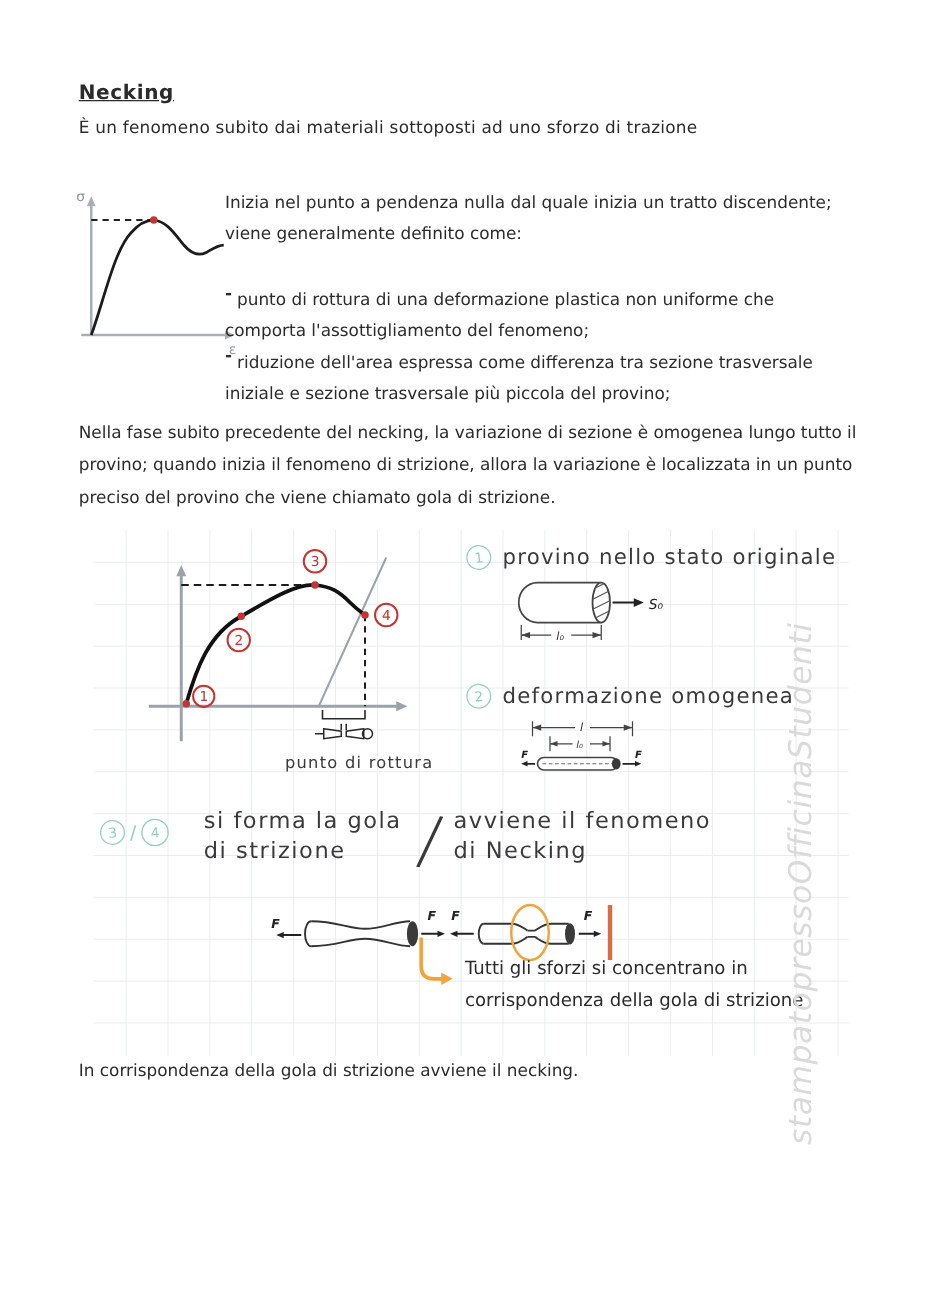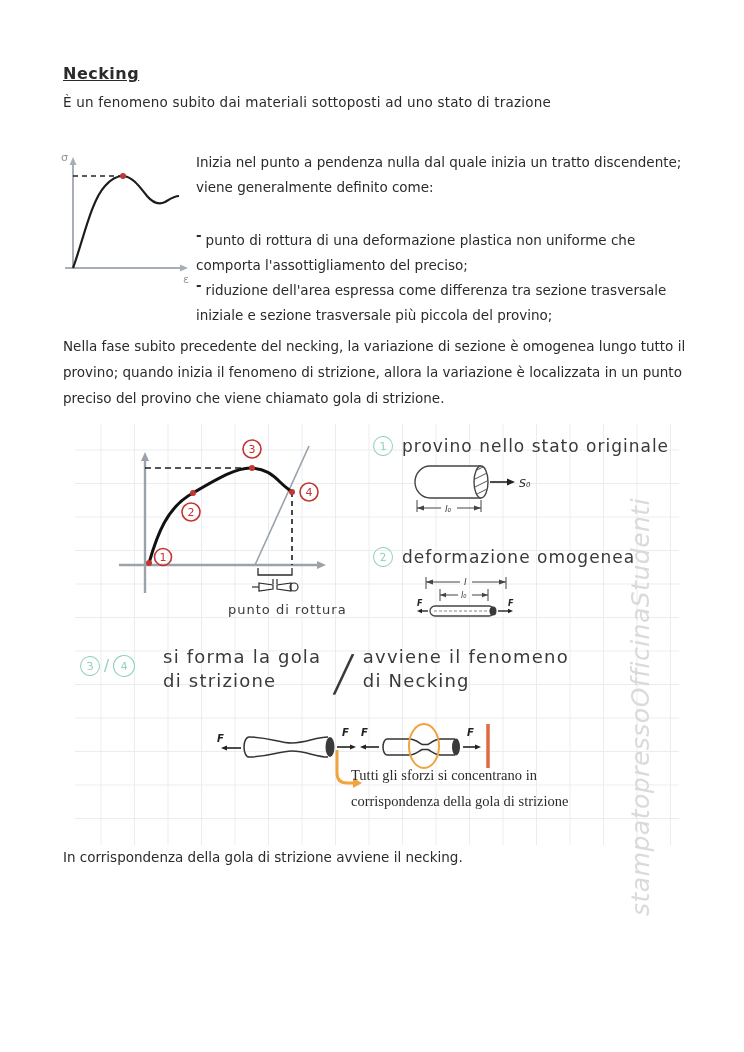--- a/index.html
+++ b/index.html
@@ -2,21 +2,21 @@
 <html><head>
 <meta charset="utf-8">
 <style>
   html,body{margin:0;padding:0;background:#ffffff;}
   .page{position:relative;width:744px;height:1040px;background:#ffffff;overflow:hidden;
         font-family:"DejaVu Sans",sans-serif;color:#2b2b2b;}
   .abs{position:absolute;}
   .title{left:63px;top:64px;font-size:16px;font-weight:bold;text-decoration:underline;letter-spacing:.5px;}
   .intro{left:63px;top:94px;font-size:13.5px;letter-spacing:.2px;}
   .smallchart{left:53px;top:146px;}
-  .definition{left:196px;top:150px;width:492px;font-size:13.5px;line-height:25px;}
+  .definition{left:180px;top:150px;width:492px;font-size:13.5px;line-height:25px;}
   .definition .lead{margin:0 0 28px 0;}
   .bullet{margin:0;}
   .dash{display:inline-block;transform:translateY(-5px);font-weight:bold;margin-right:4px;}
   .b{font-weight:normal;}
   .para{left:63px;top:333px;width:628px;font-size:13.5px;line-height:26px;}
   .gridsec{left:75px;top:424px;width:604px;height:421px;
      background-image:linear-gradient(to right,#e9edef 1px,transparent 1px),
                       linear-gradient(to bottom,#e9edef 1px,transparent 1px);
      background-size:33.5px 33.5px;background-position:-8px -8px;}
   .handchart{left:20px;top:11px;}
@@ -29,51 +29,51 @@
   .handtext{font-size:17px;letter-spacing:1px;color:#3a3a3a;}
   .cyl1{left:326px;top:36px;}
   .spec2{left:341px;top:151px;}
   .step34{left:5px;top:221px;display:flex;align-items:flex-start;}
   .step34 .circles{display:flex;align-items:center;gap:4px;margin-top:10px;}
   .tealslash{color:#8fd0bd;font-size:15px;}
   .s34col{font-size:18px;letter-spacing:1.2px;color:#3a3a3a;line-height:24px;margin-left:28px;}
   .bigslash{font-size:52px;font-weight:200;color:#3a3a3a;margin:-2px 10px 0 14px;transform:rotate(8deg);}
   .specimens{left:136px;top:297px;}
   .curvearrow{left:255px;top:326px;}
-  .note{left:276px;top:338px;width:300px;font-size:14.5px;line-height:26px;font-family:Liberation Serif, serif;}
+  .note{left:297px;top:338px;width:300px;font-size:14.5px;line-height:26px;}
   .closing{left:63px;top:849px;font-size:13.5px;text-align:center;}
   .watermark{left:626px;top:916px;transform:rotate(-90deg);transform-origin:0 0;
      font-size:25px;font-style:italic;color:#dadada;letter-spacing:.5px;white-space:nowrap;}
   .rupture{font-size:13px;letter-spacing:1px;fill:#3a3a3a;}
   svg text{font-family:"DejaVu Sans",sans-serif;}
 </style>
 </head>
 <body>
 
 <div class="page">
 
   <div class="abs title">Necking</div>
 
-  <div class="abs intro">È un fenomeno subito dai materiali sottoposti ad uno stato di trazione</div>
+  <div class="abs intro">È un fenomeno subito dai materiali sottoposti ad uno sforzo di trazione</div>
 
   <svg class="abs smallchart" width="145" height="142" viewBox="0 0 145 142">
     <text x="8" y="15" font-size="11" fill="#8d95a0">σ</text>
     <line x1="20" y1="18" x2="20" y2="122" stroke="#a8aeb8" stroke-width="2"></line>
     <polygon points="20,11 16.5,19 23.5,19" fill="#a8aeb8"></polygon>
     <line x1="12" y1="122" x2="128" y2="122" stroke="#a8aeb8" stroke-width="2"></line>
     <polygon points="135,122 127,118.5 127,125.5" fill="#a8aeb8"></polygon>
     <text x="130" y="137" font-size="11" fill="#8d95a0">ε</text>
     <line x1="20" y1="30" x2="70" y2="30" stroke="#222" stroke-width="1.6" stroke-dasharray="5,4"></line>
     <path d="M20,122 C30,95 38,55 52,40 C58,33 64,30 70,30 C80,31 86,40 94,50 C100,57 106,59 112,56 C117,53 121,50 126,50" fill="none" stroke="#1c1c1c" stroke-width="2.2"></path>
     <circle cx="70" cy="30" r="3" fill="#c43430"></circle>
   </svg>
 
   <div class="abs definition">
     <p class="lead">Inizia nel punto a pendenza nulla dal quale inizia un tratto discendente; viene generalmente definito come:</p>
-    <p class="bullet"><span class="dash">-</span><span>punto di rottura di una deformazione plastica </span><span class="b">non uniforme</span><span> che comporta l'</span><span class="b">assottigliamento</span><span> del preciso;</span></p>
+    <p class="bullet"><span class="dash">-</span><span>punto di rottura di una deformazione plastica </span><span class="b">non uniforme</span><span> che comporta l'</span><span class="b">assottigliamento</span><span> del fenomeno;</span></p>
     <p class="bullet"><span class="dash">-</span><span>riduzione dell'area espressa come differenza tra sezione trasversale iniziale e sezione trasversale più piccola del provino;</span></p>
   </div>
 
   <div class="abs para"><span>Nella fase subito precedente del necking, la variazione di sezione è omogenea lungo tutto il provino; quando inizia il fenomeno di strizione, allora la variazione è localizzata in un punto preciso del provino che viene chiamato </span><span class="b">gola di strizione</span><span>.</span></div>
 
   <div class="abs gridsec">
 
     <svg class="abs handchart" width="265" height="195" viewBox="0 0 265 195">
       <line x1="50" y1="158" x2="50" y2="24" stroke="#9aa2ab" stroke-width="2.4"></line>
       <polygon points="50,17 46,26 54,26" fill="#9aa2ab"></polygon>

